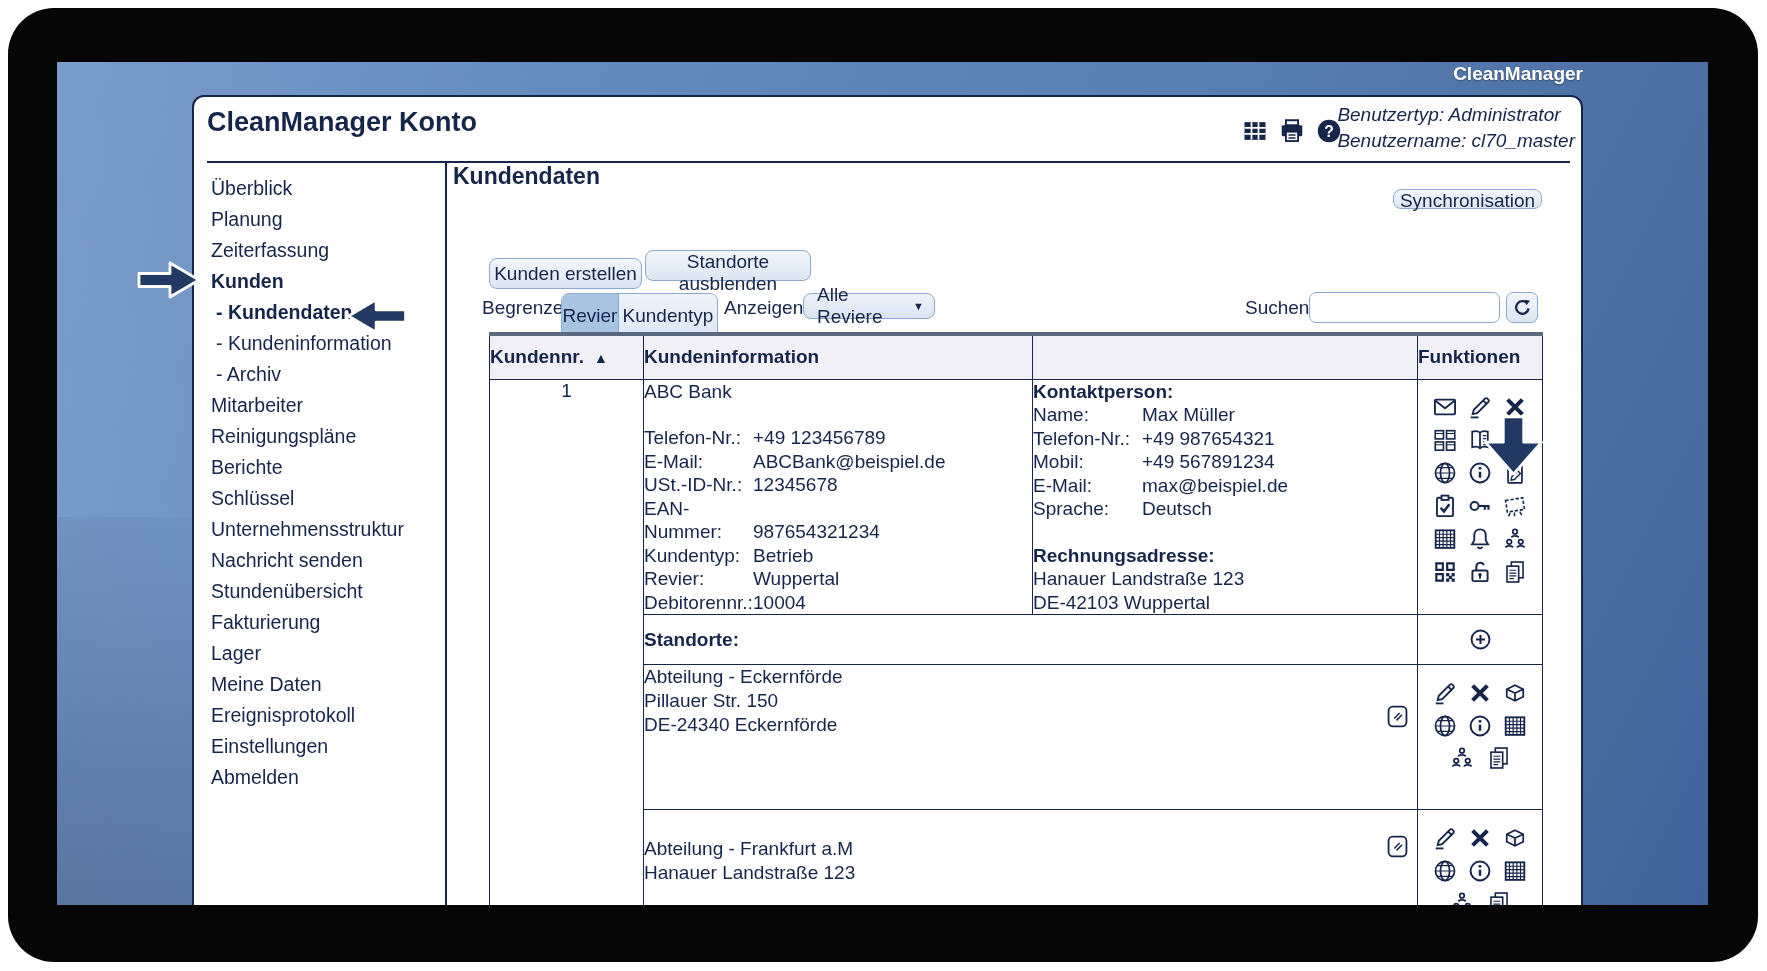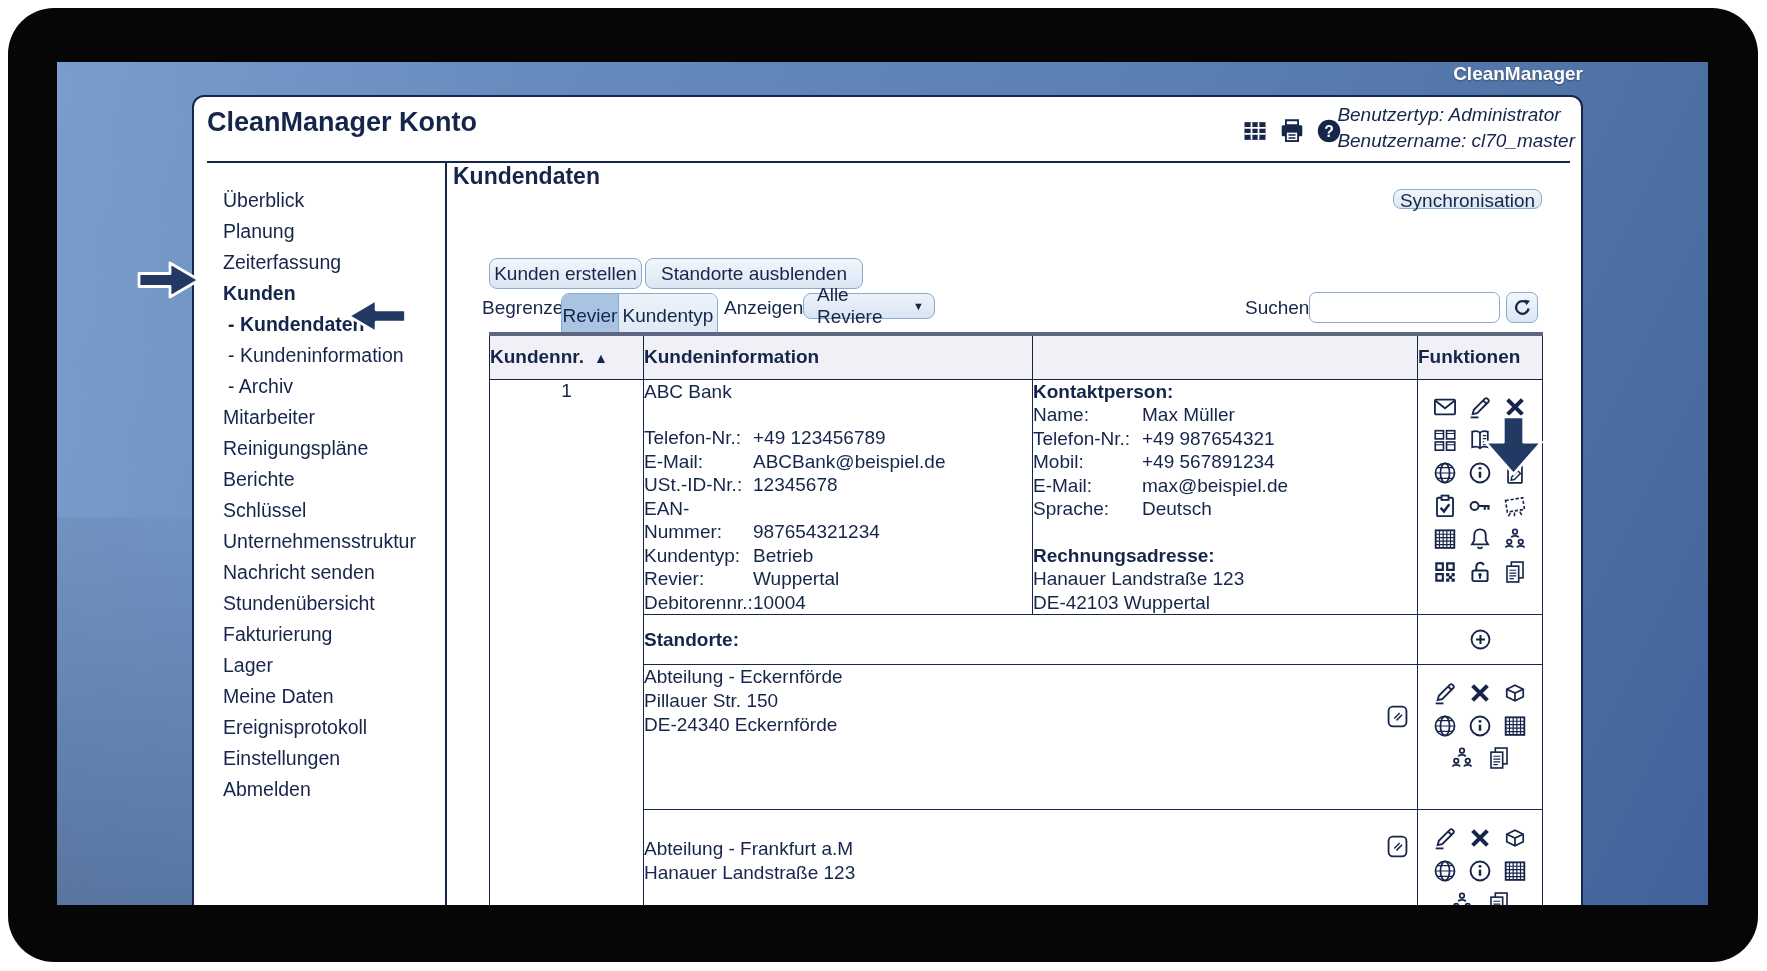--- a/index.html
+++ b/index.html
@@ -20,32 +20,32 @@
   .arrow polygon{fill:#223a63;stroke:#fff;stroke-width:2.8;stroke-linejoin:round}
   .arrow-r{left:80px;top:198px;width:64px;height:40px;z-index:3}
   .arrow-l{left:151px;top:200px;width:64px;height:38px;z-index:3}
   .arrow-d{left:1288px;top:318px;width:63px;height:62px;z-index:3}
 
   .app-title{position:absolute;left:13px;top:10px;font-size:27px;font-weight:bold}
   .user-info{position:absolute;right:6px;top:5px;text-align:left;font-style:italic;font-size:19px;line-height:26px}
   .hdr-icons{position:absolute;left:1047px;top:20px;display:flex;gap:9px}
   .hdr-icons .ico-cell{width:28px;height:28px}
   .hdr-rule{position:absolute;left:13px;right:11px;top:64px;border-top:2px solid #16254a}
-  .sidebar{position:absolute;left:13px;top:72px;margin:16px;padding:0;list-style:none;width:236px}
+  .sidebar{position:absolute;left:13px;top:72px;margin:4px;padding:0;list-style:none;width:236px}
   .sidebar li{font-size:19.5px;line-height:31px;cursor:pointer;white-space:nowrap}
   .sidebar li.b{font-weight:bold}
   .sidebar li.sub{padding-left:5px}
   .v-divider{position:absolute;left:251px;top:65px;bottom:0;border-left:2px solid #16254a}
   .content-title{position:absolute;left:259px;top:66px;font-size:23px;font-weight:bold}
 
   .btn{position:absolute;box-sizing:border-box;font-family:inherit;font-size:19px;color:#16254a;
        background:linear-gradient(#f2f6fb,#dbe6f3);border:1.5px solid #8ca9cf;border-radius:8px;cursor:pointer;padding:0}
   .btn-sync{left:1199px;top:92px;width:149px;height:20px}
   .btn-create{left:295px;top:161px;width:153px;height:31px}
-  .btn-hide{left:451px;top:161px;width:218px;height:31px}
+  .btn-hide{left:451px;top:153px;width:166px;height:31px}
   .flabel{position:absolute;top:200px;font-size:19px}
   .lbl-begrenzen{left:288px}.lbl-anzeigen{left:530px}.lbl-suchen{left:1051px}
   .toggle-group{position:absolute;left:367px;top:196px;height:46px;display:flex;box-sizing:border-box;
        border:1.5px solid #8ca9cf;border-radius:8px;overflow:hidden}
   .toggle{font-family:inherit;font-size:19px;color:#16254a;border:none;height:100%;cursor:pointer;padding:0;
        background:linear-gradient(#eef3fa,#dce7f4)}
   .toggle.sel{background:#a9c3e3}
   .toggle + .toggle{border-left:1.5px solid #8ca9cf}
   .t-revier{width:56px}.t-kundentyp{width:99px}
   .dropdown{position:absolute;left:609px;top:196px;width:132px;height:26px;box-sizing:border-box;cursor:pointer;

